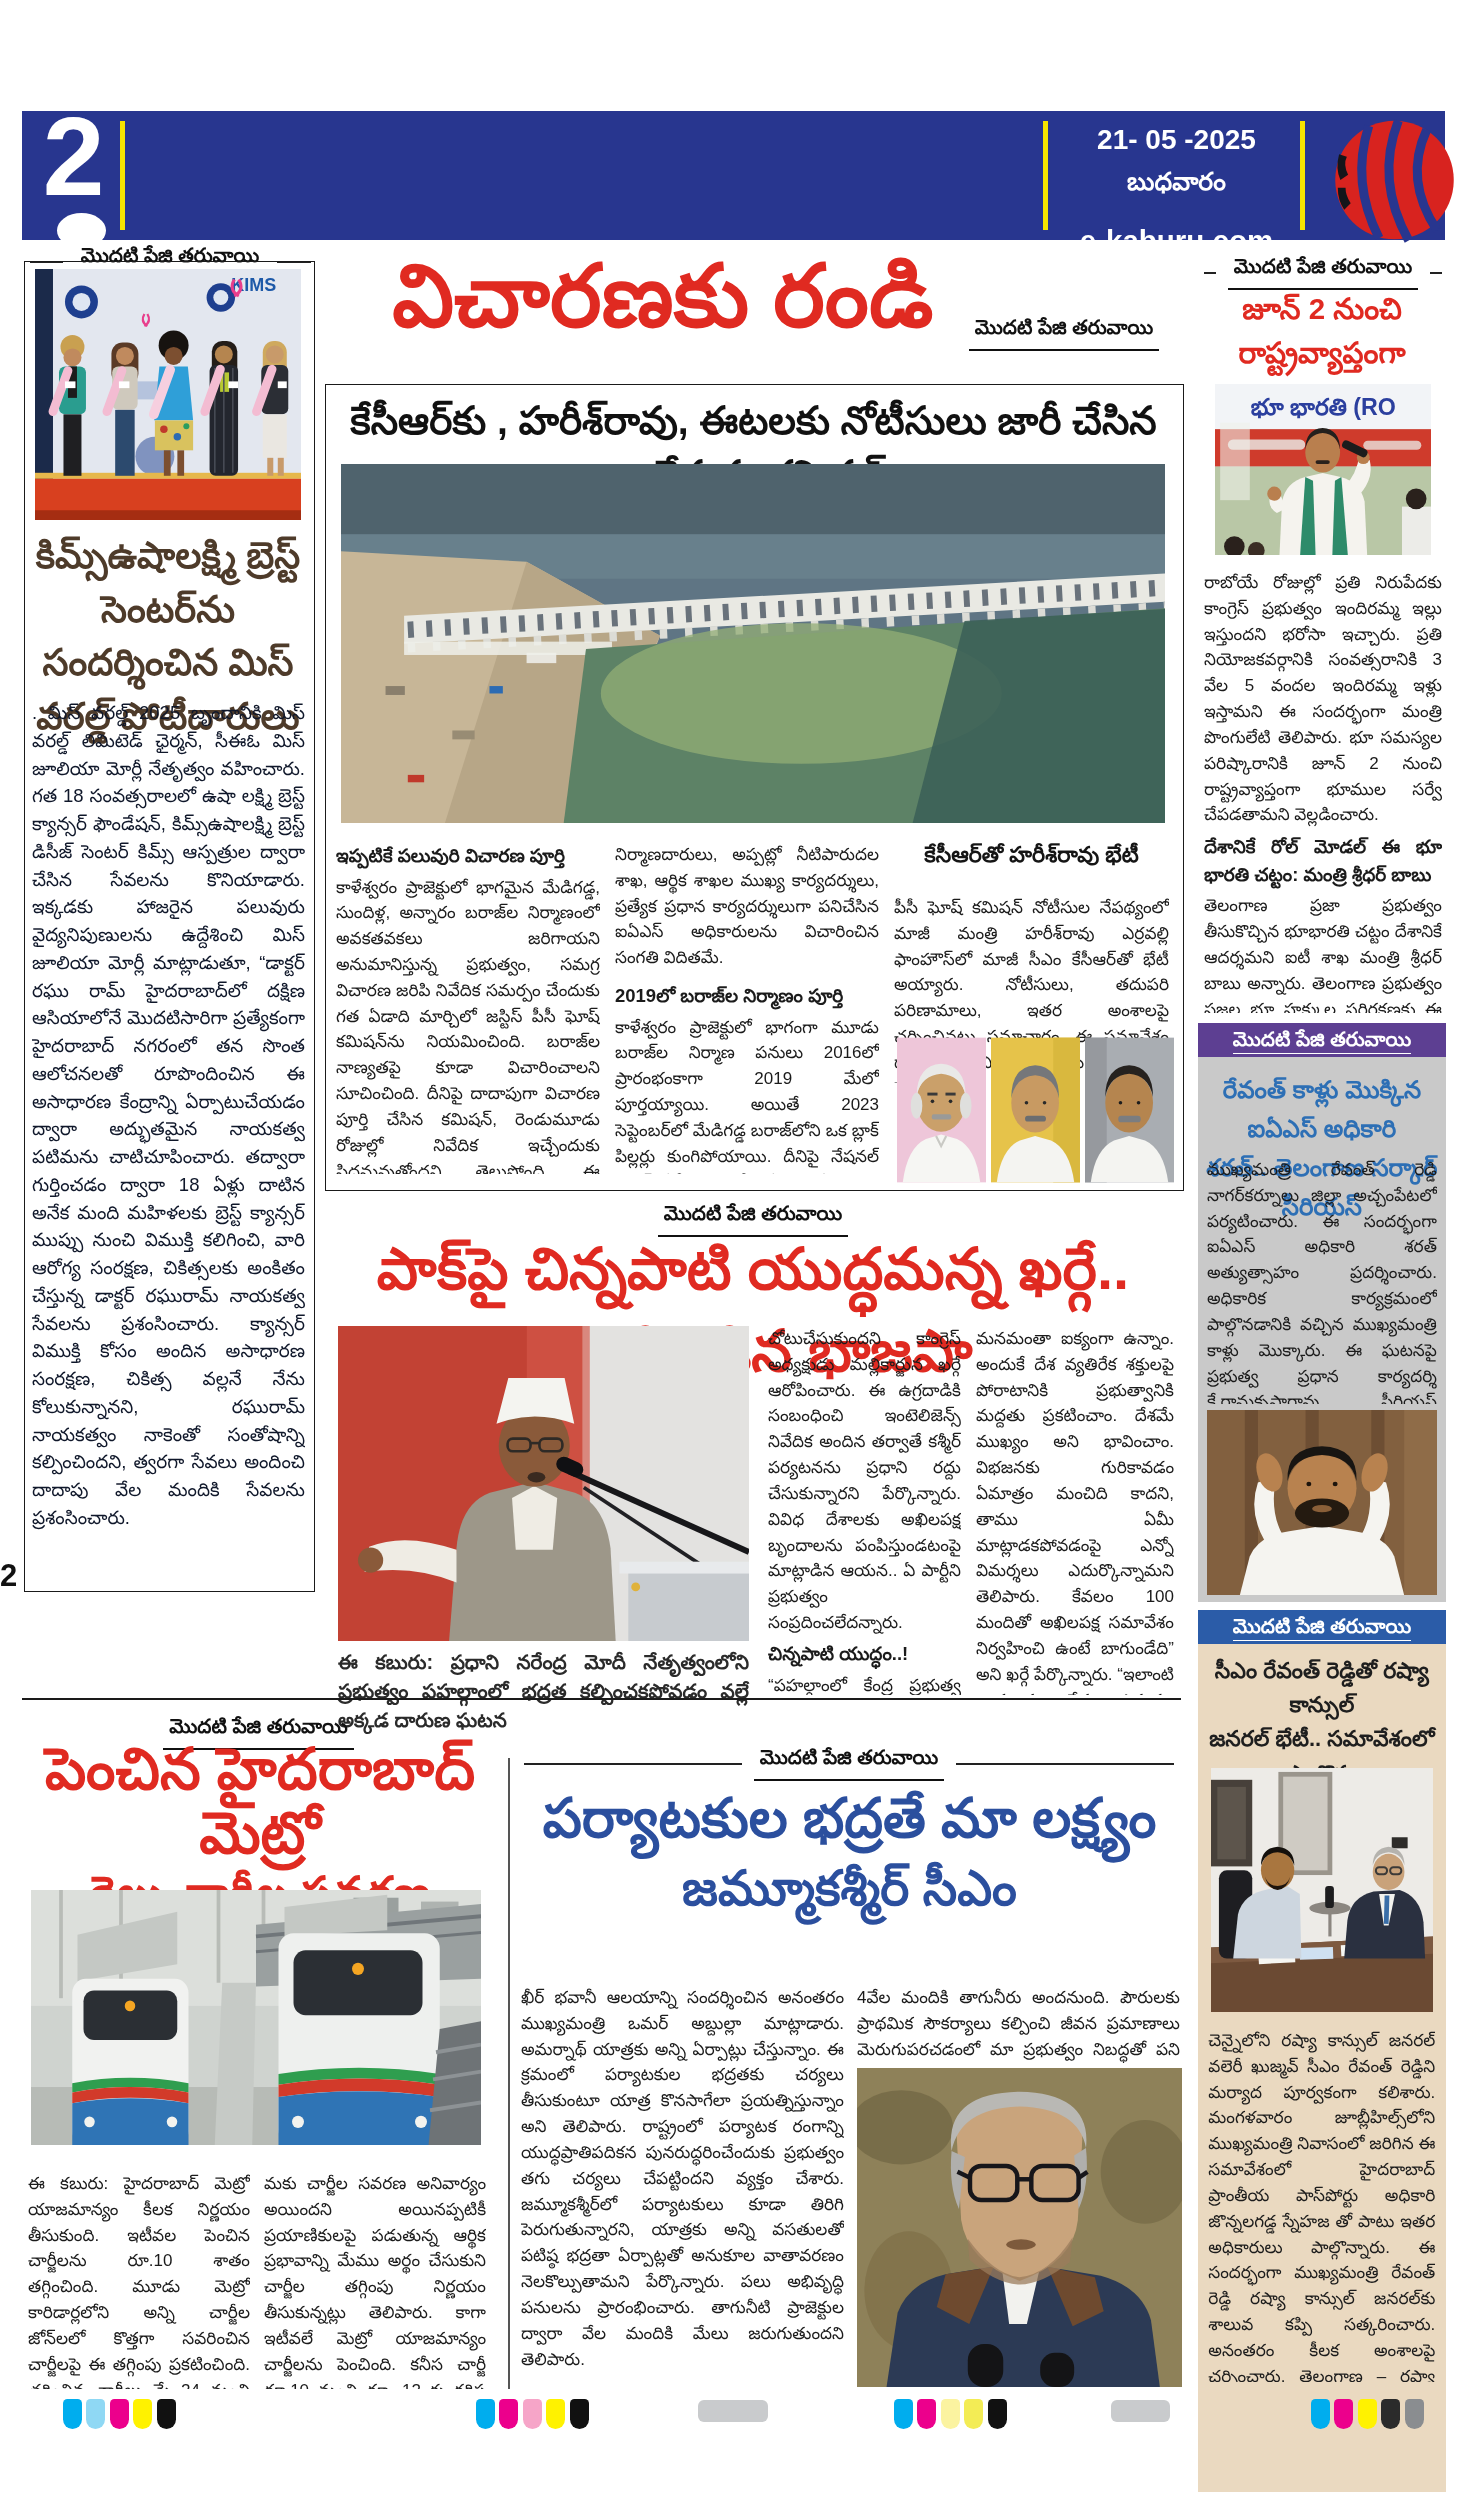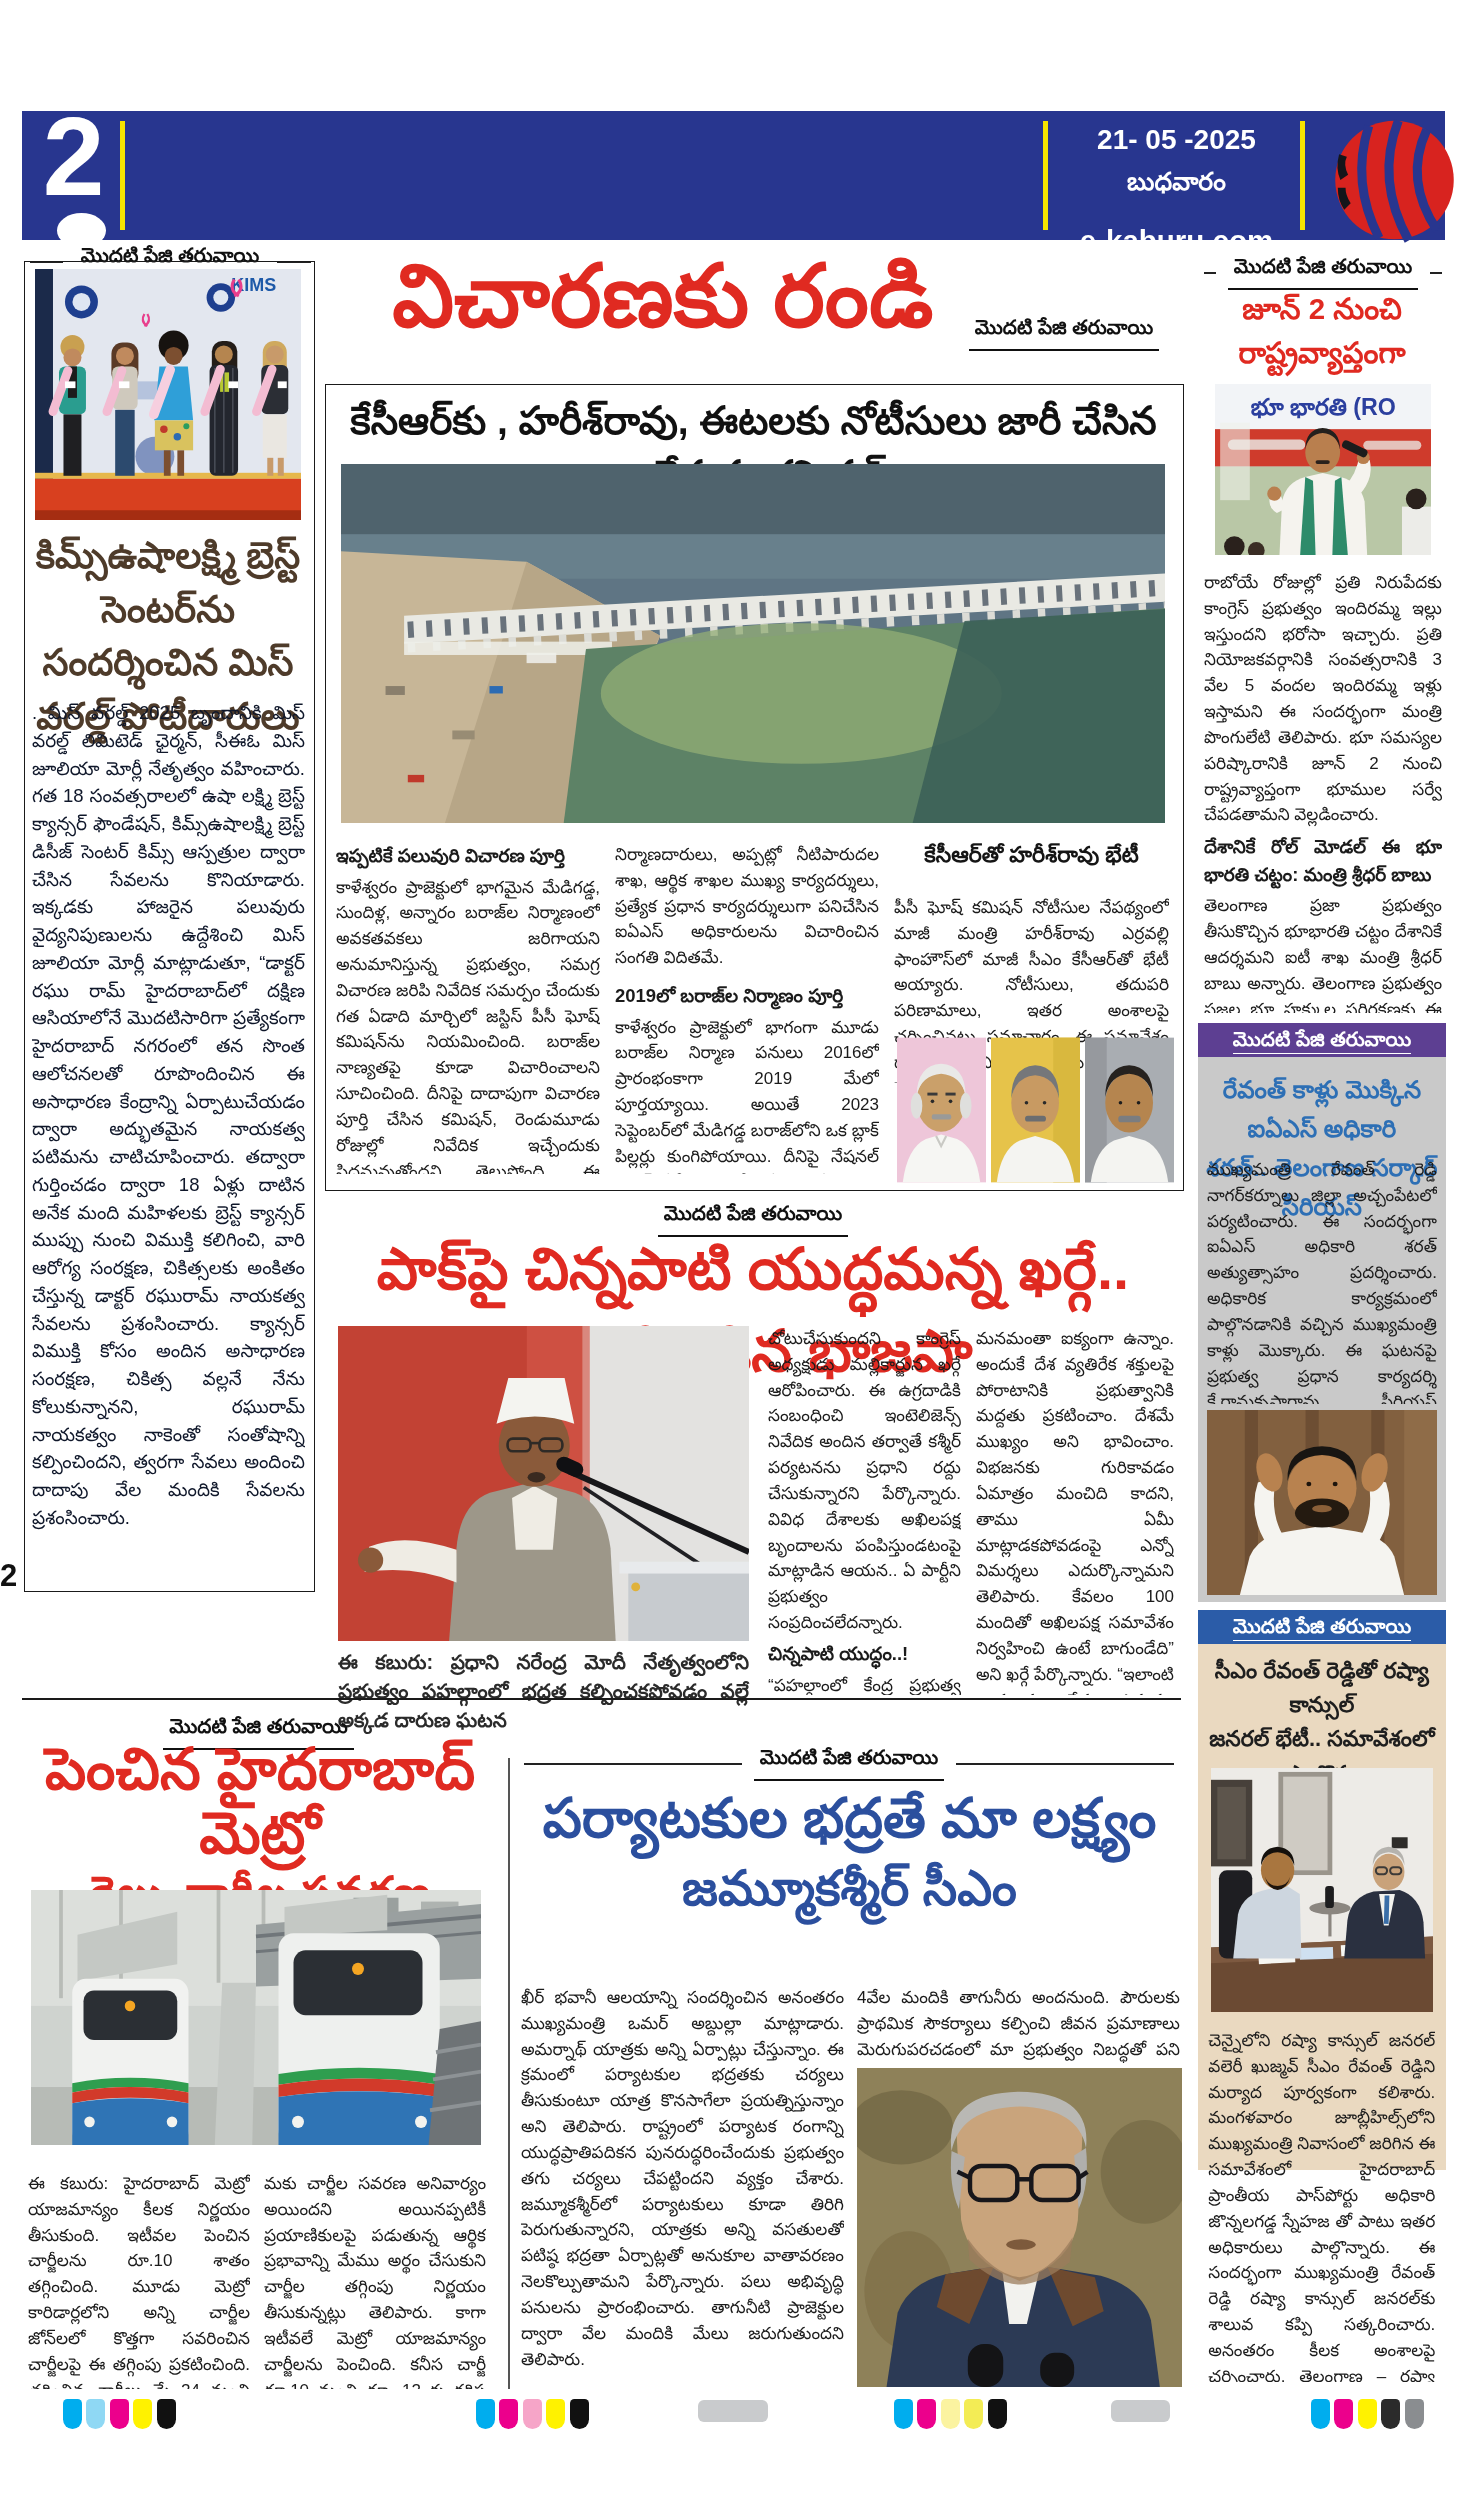--- a/index.html
+++ b/index.html
@@ -420,21 +420,21 @@
         <circle cx="124" cy="102" r="3" fill="#1d140c"></circle>
           <circle cx="156" cy="102" r="3" fill="#1d140c"></circle>
       </svg>
     </div>
   </div>
 
   <div class="abs" style="left:1198px;top:1610px;width:248px;height:34px;background:#2b5ca8;color:#fff;
        text-align:center;font-weight:bold;font-size:20px;line-height:32px;">
     <span style="border-bottom:1.5px solid #fff;padding-bottom:3px;">మొదటి పేజి తరువాయి</span>
   </div>
-  <div class="abs" style="left:1198px;top:1644px;width:248px;height:526px;background:#ead9c0;">
+  <div class="abs" style="left:1198px;top:1644px;width:248px;height:848px;background:#ead9c0;">
     <div class="ctr" style="position:absolute;left:4.4px;top:10.3px;width:239px;color:#1e1e1e;font-weight:bold;font-size:22px;line-height:1.55;">
       <div>సీఎం రేవంత్ రెడ్డితో రష్యా కాన్సుల్</div>
       <div>జనరల్ భేటీ.. సమావేశంలో పాల్గొన్న</div>
       <div>పాస్‌పోర్టు అధికారిని</div>
     </div>
     <div class="abs" style="left:13.3px;top:124px;">
       <svg width="222" height="244" viewBox="0 0 280 310" preserveAspectRatio="none">
         <rect width="280" height="310" fill="#edebe7"></rect>
         <rect x="0" y="15" width="52" height="110" fill="#47403a"></rect>
           <rect x="8" y="24" width="36" height="92" fill="#5d554c"></rect>

